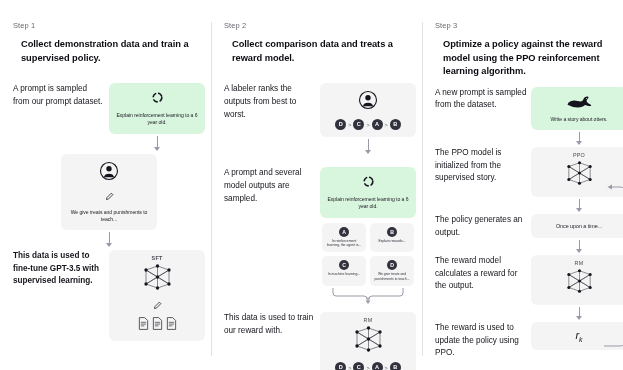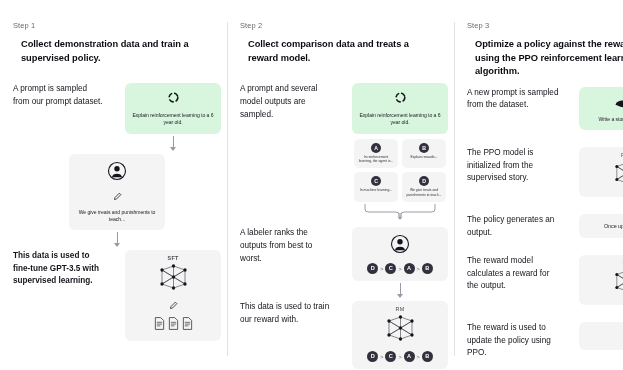--- a/index.html
+++ b/index.html
@@ -21,21 +21,21 @@
   }
   .step-title{
     font-size:9.3px;font-weight:bold;line-height:1.45;margin:8px;color:#0b0b12;
     letter-spacing:-.05px;
   }
   
   .rows{position:relative;margin-top:18px;}
   .row{display:flex;align-items:flex-start;}
   .row-text{
     width:92px;flex:0 0 92px;font-size:8.2px;line-height:1.55;color:#15151c;
-    padding-right:20px;
+    padding-right:4px;
   }
   .row-art{flex:1 1 auto;position:relative;display:flex;flex-direction:column;align-items:center;}
   
   .card{
     border-radius:6px;background:#f4f4f4;width:96px;box-sizing:border-box;
     padding:7px 6px;display:flex;flex-direction:column;align-items:center;justify-content:center;
   }
   .card.green{background:#d8f5de;}
   .card-cap{
     font-size:5.1px;line-height:1.42;text-align:center;color:#1b1b22;margin-top:4px;
@@ -175,20 +175,45 @@
   </div>
 
   <div class="col">
     <div class="divider"></div>
     <div class="col-inner">
       <div class="step-kicker">Step 2</div>
       <div class="step-title">Collect comparison data and treats a reward model.</div>
 
       <div class="rows">
 
+        <div class="row" style="margin-top:3px;">
+          <div class="row-text">A labeler ranks the outputs from best to worst.</div>
+          <div class="row-art">
+            <div class="card">
+              <span class="ico">
+                <svg width="20" height="20" viewBox="0 0 40 40">
+                  <circle cx="20" cy="20" r="17" fill="none" stroke="#14141c" stroke-width="2.2"></circle>
+                  <circle cx="20" cy="15.5" r="5.4" fill="#14141c"></circle>
+                  <path d="M9.6 32.5a10.8 9.5 0 0 1 20.8 0z" fill="#14141c"></path>
+                </svg>
+              </span>
+              <div class="rank">
+                <span class="badge">D</span>
+                <span class="gt">&gt;</span>
+                <span class="badge">C</span>
+                <span class="gt">&gt;</span>
+                <span class="badge">A</span>
+                <span class="gt">&gt;</span>
+                <span class="badge">B</span>
+              </div>
+            </div>
+            <div class="arrow" style="height:14px;margin-top:2px;"></div>
+          </div>
+        </div>
+
         <div class="row" style="margin-top:14px;">
           <div class="row-text">A prompt and several model outputs are sampled.</div>
           <div class="row-art">
             <div class="card green">
               <span class="ico">
                 <svg width="13" height="13" viewBox="0 0 24 24">
                   <circle cx="12" cy="12" r="8" fill="none" stroke="#14141c" stroke-width="3" stroke-dasharray="7 6" stroke-linecap="round"></circle>
                 </svg>
               </span>
               <div class="card-cap">Explain reinforcement learning to a 6 year old.</div>
@@ -213,45 +238,20 @@
               </div>
             </div>
 
             <span class="brace" style="margin-top:1px;">
               <svg width="96" height="17" viewBox="0 0 96 17">
                 <path d="M13 1v5a3 3 0 0 0 3 3h28a3 3 0 0 1 3 3v1M83 1v5a3 3 0 0 1-3 3H52a3 3 0 0 0-3 3v1" fill="none" stroke="#9a9aa6" stroke-width="1"></path>
                 <path d="M48 10v4" stroke="#9a9aa6" stroke-width="1"></path>
                 <path d="M45.5 13.5h5L48 17z" fill="#9a9aa6"></path>
               </svg>
             </span>
-          </div>
-        </div>
-
-        <div class="row" style="margin-top:3px;">
-          <div class="row-text">A labeler ranks the outputs from best to worst.</div>
-          <div class="row-art">
-            <div class="card">
-              <span class="ico">
-                <svg width="20" height="20" viewBox="0 0 40 40">
-                  <circle cx="20" cy="20" r="17" fill="none" stroke="#14141c" stroke-width="2.2"></circle>
-                  <circle cx="20" cy="15.5" r="5.4" fill="#14141c"></circle>
-                  <path d="M9.6 32.5a10.8 9.5 0 0 1 20.8 0z" fill="#14141c"></path>
-                </svg>
-              </span>
-              <div class="rank">
-                <span class="badge">D</span>
-                <span class="gt">&gt;</span>
-                <span class="badge">C</span>
-                <span class="gt">&gt;</span>
-                <span class="badge">A</span>
-                <span class="gt">&gt;</span>
-                <span class="badge">B</span>
-              </div>
-            </div>
-            <div class="arrow" style="height:14px;margin-top:2px;"></div>
           </div>
         </div>
 
         <div class="row" style="margin-top:4px;">
           <div class="row-text">This data is used to train our reward with.</div>
           <div class="row-art">
             <div class="card" style="padding-top:5px;">
               <div class="card-label">RM</div>
               <span class="ico">
                 <svg width="33" height="28" viewBox="0 0 66 56">

